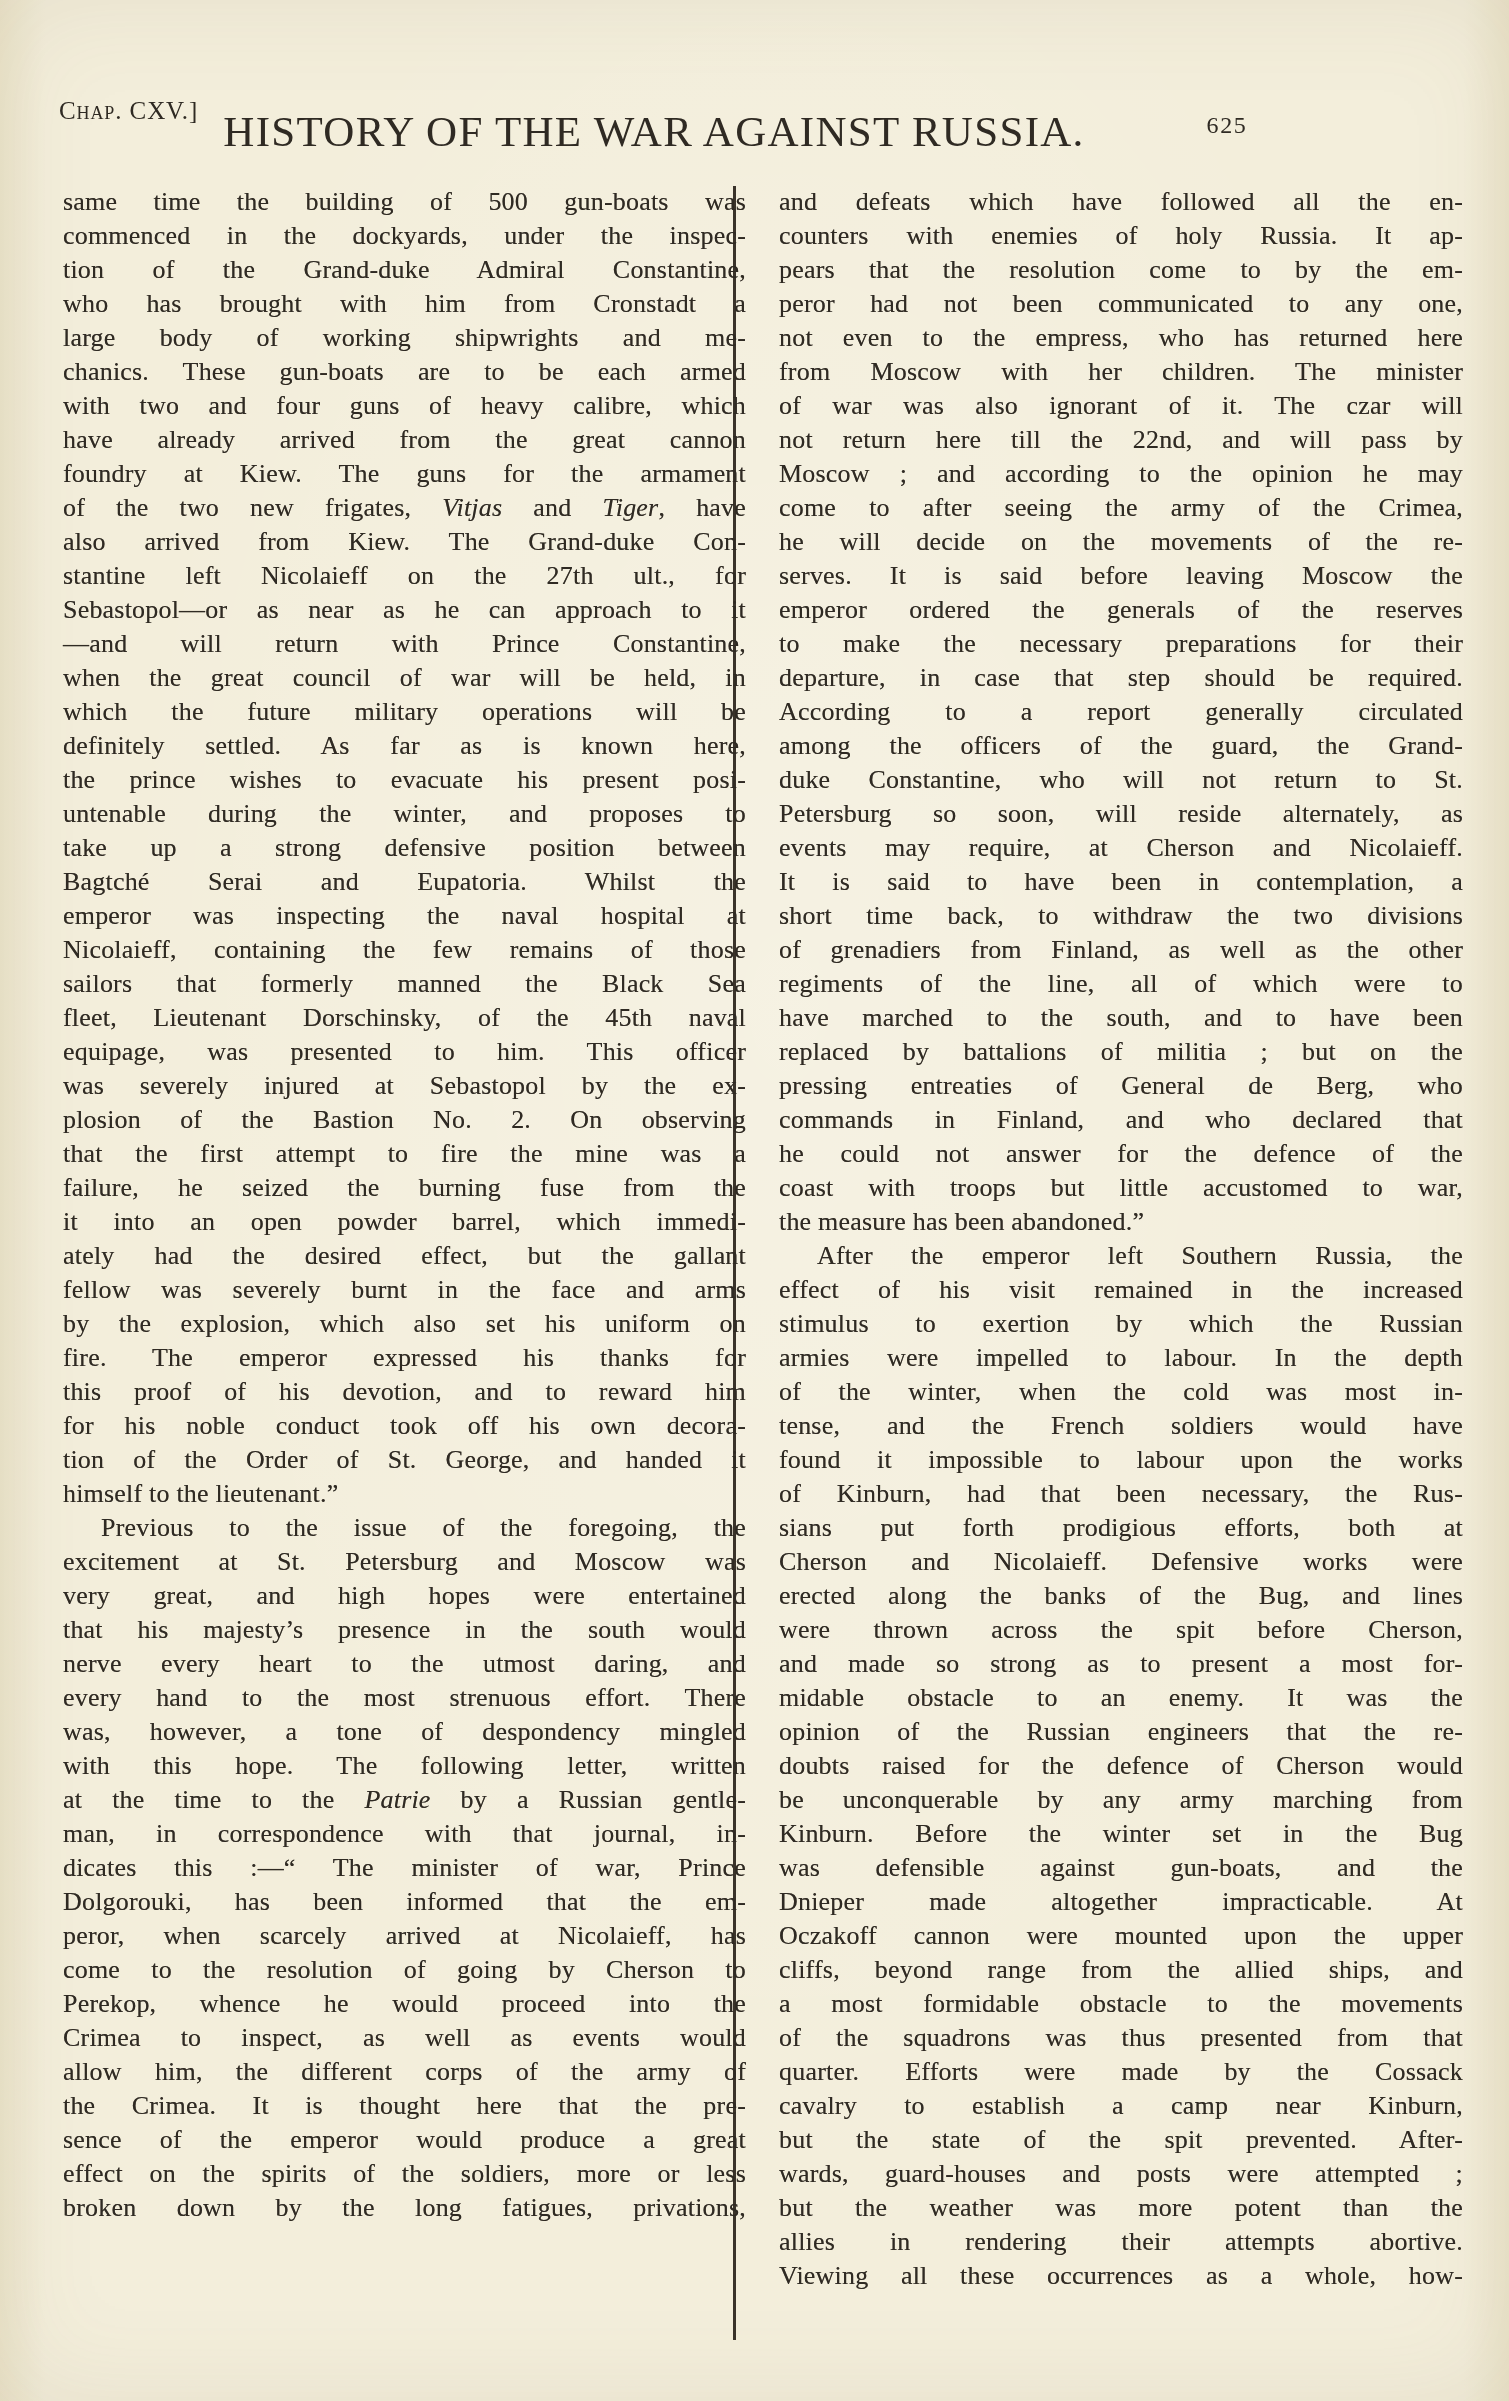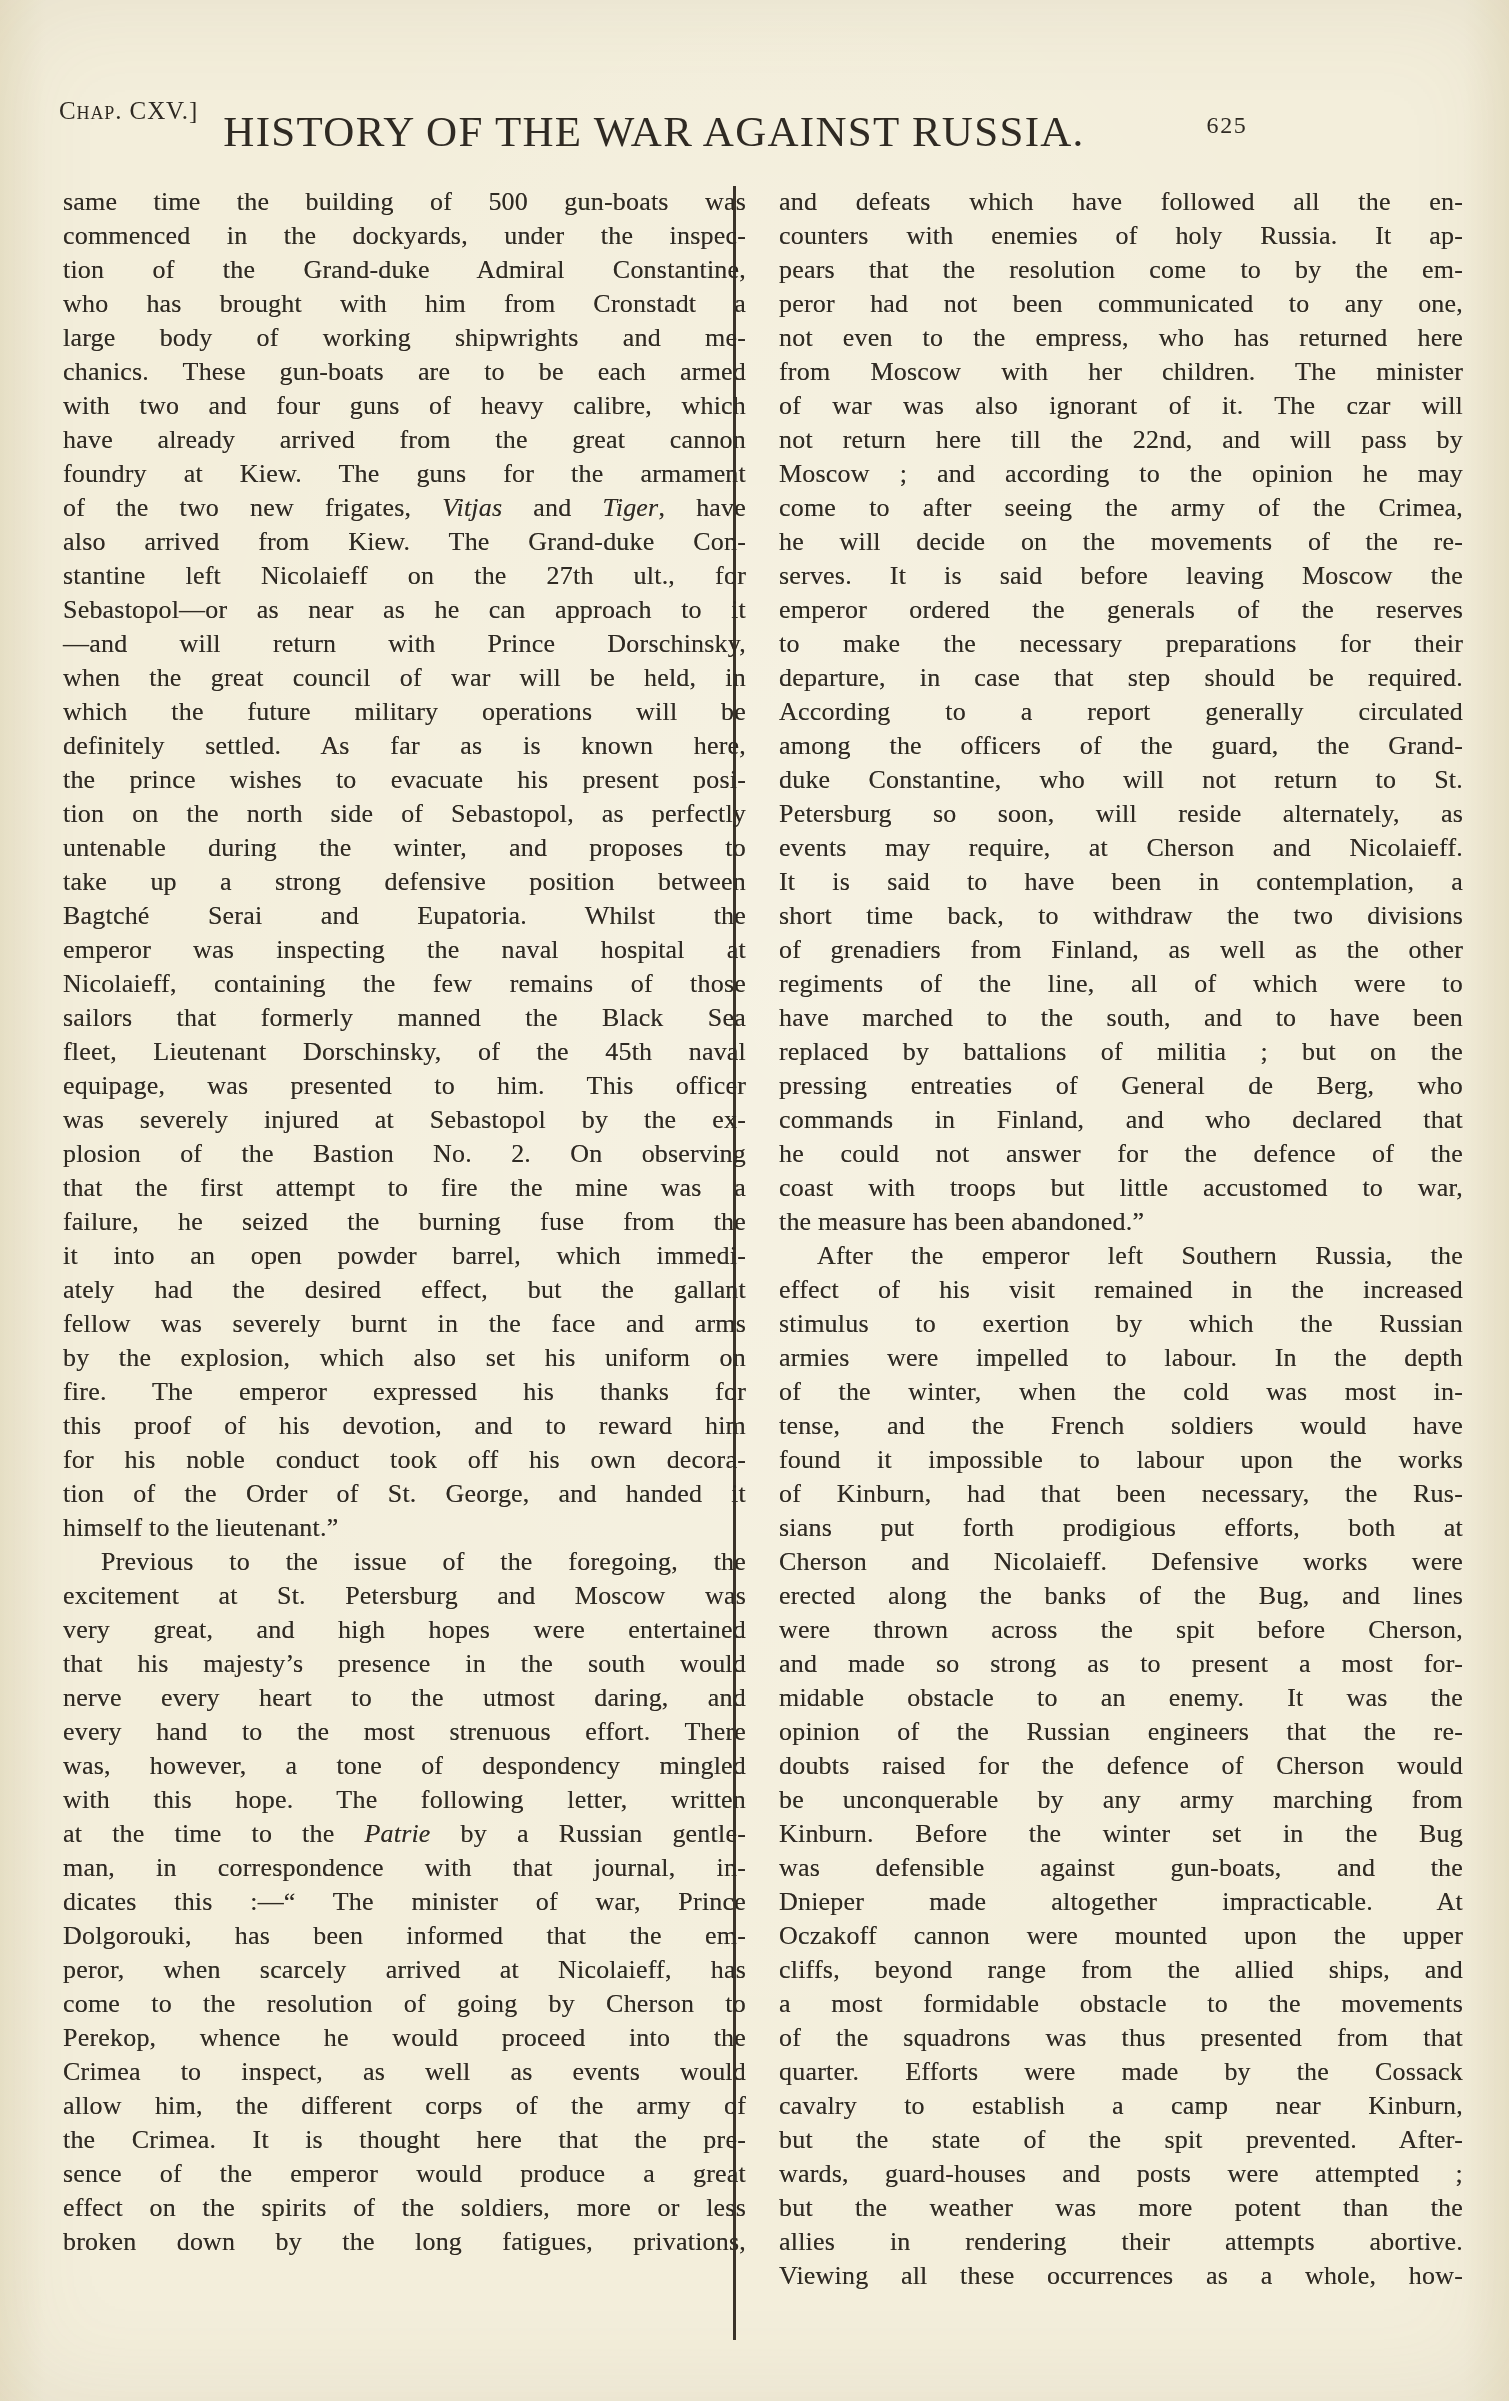--- a/index.html
+++ b/index.html
@@ -83,26 +83,25 @@
       <div class="line"><span>who has brought with him from Cronstadt a</span></div>
       <div class="line"><span>large body of working shipwrights and me-</span></div>
       <div class="line"><span>chanics. These gun-boats are to be each armed</span></div>
       <div class="line"><span>with two and four guns of heavy calibre, which</span></div>
       <div class="line"><span>have already arrived from the great cannon</span></div>
       <div class="line"><span>foundry at Kiew. The guns for the armament</span></div>
       <div class="line"><span>of the two new frigates, </span><span class="it">Vitjas</span><span> and </span><span class="it">Tiger</span><span>, have</span></div>
       <div class="line"><span>also arrived from Kiew. The Grand-duke Con-</span></div>
       <div class="line"><span>stantine left Nicolaieff on the 27th ult., for</span></div>
       <div class="line"><span>Sebastopol—or as near as he can approach to it</span></div>
-      <div class="line"><span>—and will return with Prince Dorschinsky,</span></div>
+      <div class="line"><span>—and will return with Prince Constantine,</span></div>
       <div class="line"><span>when the great council of war will be held, in</span></div>
       <div class="line"><span>which the future military operations will be</span></div>
       <div class="line"><span>definitely settled. As far as is known here,</span></div>
       <div class="line"><span>the prince wishes to evacuate his present posi-</span></div>
-      <div class="line"><span>tion on the north side of Sebastopol, as perfectly</span></div>
       <div class="line"><span>untenable during the winter, and proposes to</span></div>
       <div class="line"><span>take up a strong defensive position between</span></div>
       <div class="line"><span>Bagtché Serai and Eupatoria. Whilst the</span></div>
       <div class="line"><span>emperor was inspecting the naval hospital at</span></div>
       <div class="line"><span>Nicolaieff, containing the few remains of those</span></div>
       <div class="line"><span>sailors that formerly manned the Black Sea</span></div>
       <div class="line"><span>fleet, Lieutenant Dorschinsky, of the 45th naval</span></div>
       <div class="line"><span>equipage, was presented to him. This officer</span></div>
       <div class="line"><span>was severely injured at Sebastopol by the ex-</span></div>
       <div class="line"><span>plosion of the Bastion No. 2. On observing</span></div>

